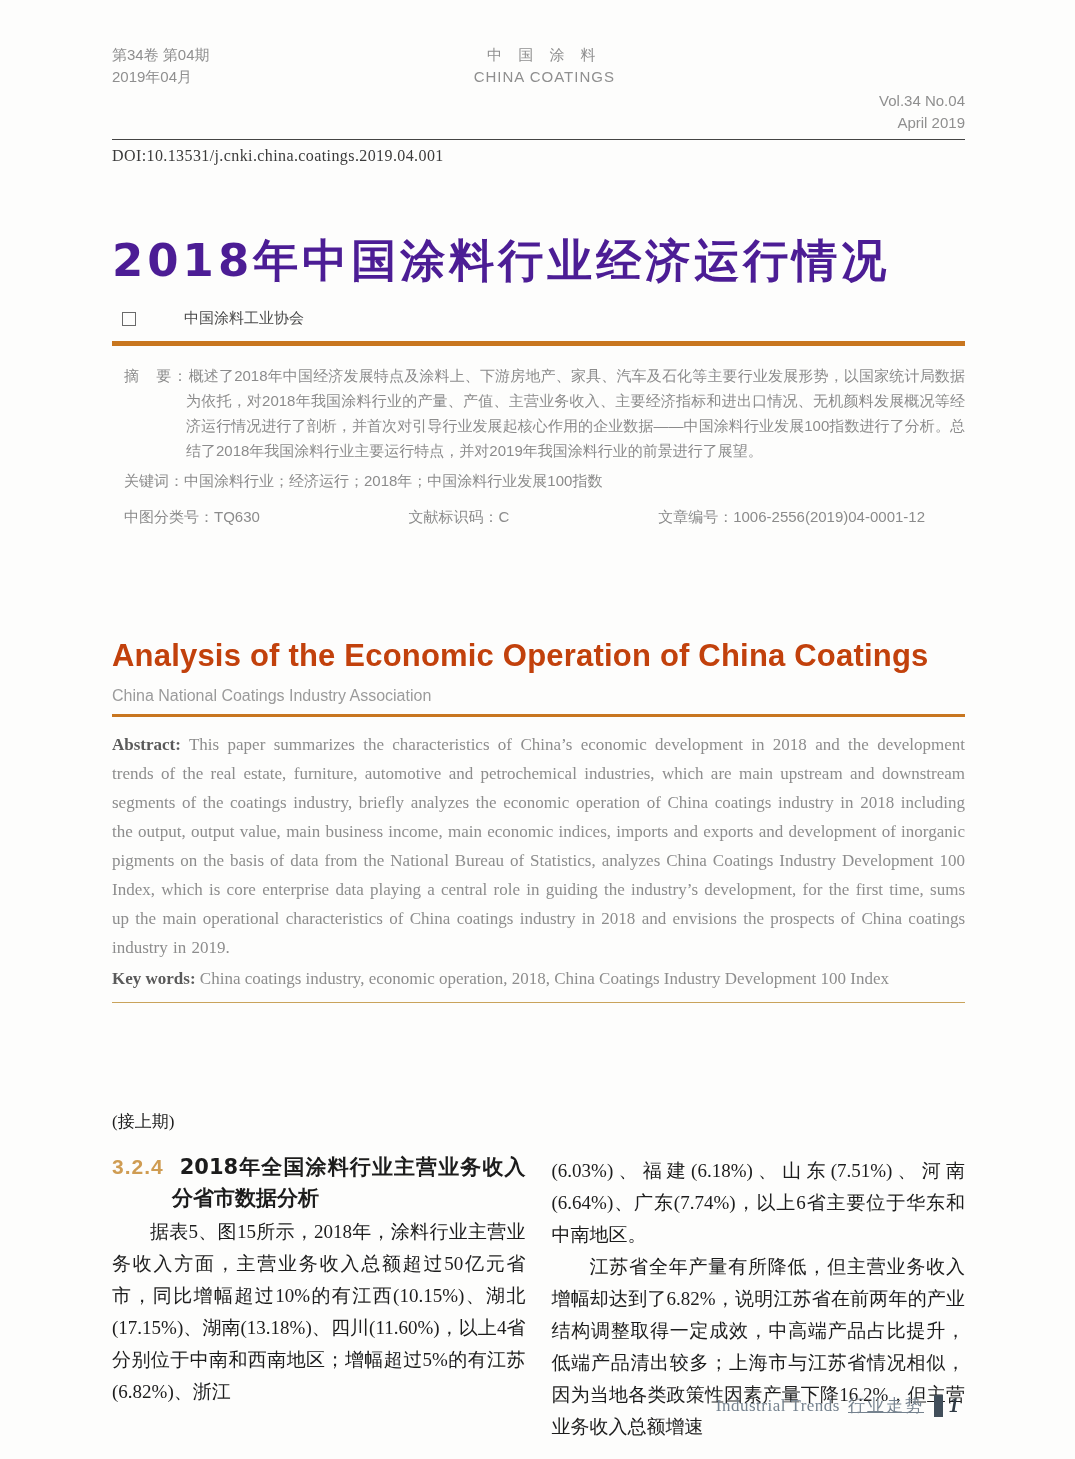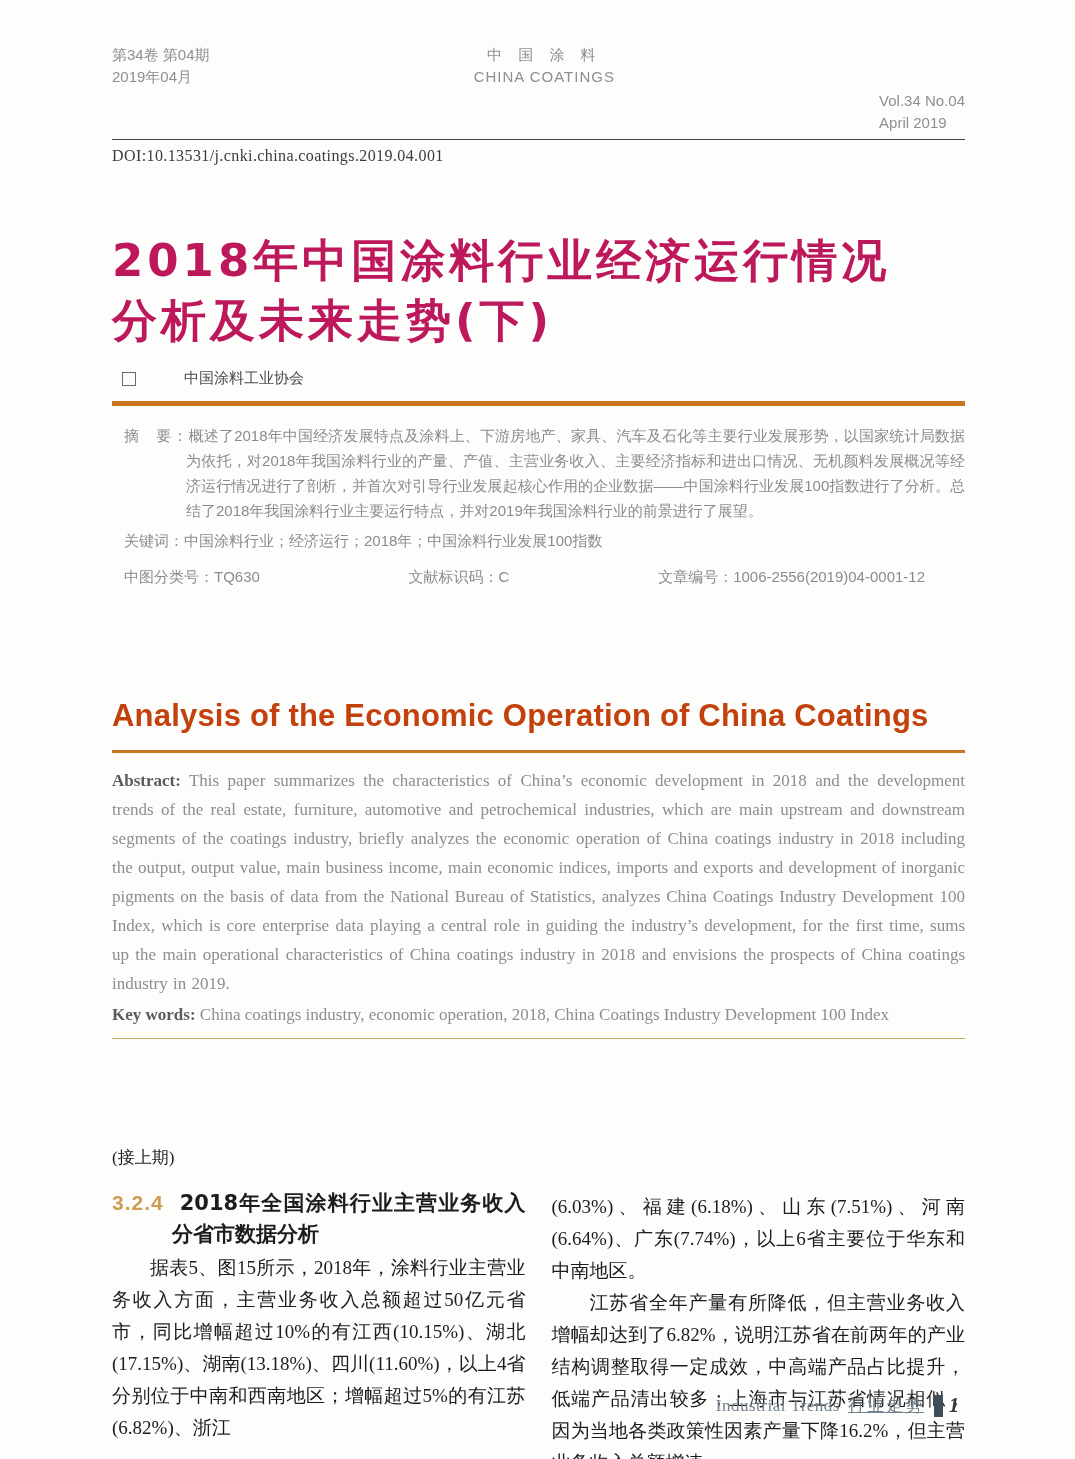--- a/index.html
+++ b/index.html
@@ -13,27 +13,27 @@
     box-sizing:border-box;
   }
   .content{padding:0 110px 0 112px;}
 
   
   .jheader{display:flex;justify-content:space-between;align-items:flex-start;margin-top:44px;
     color:#8f8f8f;font-size:15px;line-height:22px;}
   .jheader .col-left{text-align:left;}
   .jheader .col-center{text-align:center;letter-spacing:1px;}
   .jheader .col-center .cn{letter-spacing:6px;}
-  .jheader .col-right{}
+  .jheader .col-right{text-align:right;}
   .rule-dark{border:none;border-top:1.5px solid #444;margin:5px 0 0 0;}
   .doi{margin-top:7px;font-family:"Liberation Serif","DejaVu Serif",serif;
     font-size:16px;color:#3a3a3a;letter-spacing:.4px;}
 
   
-  .title-cn{margin-top:66px;color:#be185d;font-size:45px;line-height:60px;
+  .title-cn{margin-top:66px;color:#4c1d95;font-size:45px;line-height:60px;
     font-weight:900;letter-spacing:4px;font-family:"DejaVu Sans","Liberation Sans",sans-serif;}
   .author-row{margin-top:18px;margin-left:10px;display:flex;align-items:center;color:#4a4a4a;font-size:15px;gap:36px;}
   .author-box{display:inline-block;width:12px;height:12px;border:1.5px solid #6a6a6a;margin-right:12px;}
   .rule-thick{border:none;border-top:5px solid #c8761f;margin:13px 0 0 0;}
 
   
   .abs-cn{margin-top:17px;margin-left:12px;color:#8b8b8b;font-size:15px;line-height:25px;
     text-align:justify;padding-left:62px;text-indent:-62px;}
   .abs-cn .lbl{letter-spacing:1px;}
   .kw-cn{margin-top:5px;margin-left:12px;color:#8b8b8b;font-size:15px;line-height:25px;}
@@ -92,40 +92,40 @@
       <div class="col-right">
         <div>Vol.34  No.04</div>
         <div>April 2019</div>
       </div>
     </div>
     <hr class="rule-dark">
     <div class="doi">DOI:10.13531/j.cnki.china.coatings.2019.04.001</div>
 
     <div class="title-cn">
       <div>2018年中国涂料行业经济运行情况</div>
-      <div>分析及未来走势(下)</div>
     </div>
 
     <div class="author-row">
       <span class="author-box"></span>
       <span>中国涂料工业协会</span>
     </div>
     <hr class="rule-thick">
 
     <div class="abs-cn"><span class="lbl">摘　要：</span><span>概述了2018年中国经济发展特点及涂料上、下游房地产、家具、汽车及石化等主要行业发展形势，以国家统计局数据为依托，对2018年我国涂料行业的产量、产值、主营业务收入、主要经济指标和进出口情况、无机颜料发展概况等经济运行情况进行了剖析，并首次对引导行业发展起核心作用的企业数据——中国涂料行业发展100指数进行了分析。总结了2018年我国涂料行业主要运行特点，并对2019年我国涂料行业的前景进行了展望。</span></div>
     <div class="kw-cn"><span>关键词：</span><span>中国涂料行业；经济运行；2018年；中国涂料行业发展100指数</span></div>
     <div class="class-row">
       <span>中图分类号：TQ630</span>
       <span>文献标识码：C</span>
       <span>文章编号：1006-2556(2019)04-0001-12</span>
     </div>
 
     <div class="title-en">
       <div>Analysis of the Economic Operation of China Coatings</div>
     </div>
+    <div class="author-en">China National Coatings Industry Association</div>
     <hr class="rule-orange3">
 
     <div class="abs-en"><span class="lbl">Abstract:</span>
       <span>This paper summarizes the characteristics of China’s economic development in 2018 and the development trends of the real estate, furniture, automotive and petrochemical industries, which are main upstream and downstream segments of the coatings industry, briefly analyzes the economic operation of China coatings industry in 2018 including the output, output value, main business income, main economic indices, imports and exports and development of inorganic pigments on the basis of data from the National Bureau of Statistics, analyzes China Coatings Industry Development 100 Index, which is core enterprise data playing a central role in guiding the industry’s development, for the first time, sums up the main operational characteristics of China coatings industry in 2018 and envisions the prospects of China coatings industry in 2019.</span></div>
     <div class="kw-en"><span class="lbl">Key words:</span>
       <span>China coatings industry, economic operation, 2018, China Coatings Industry Development 100 Index</span></div>
     <hr class="rule-tan">
 
     <div class="body-cols">
       <div class="col">

